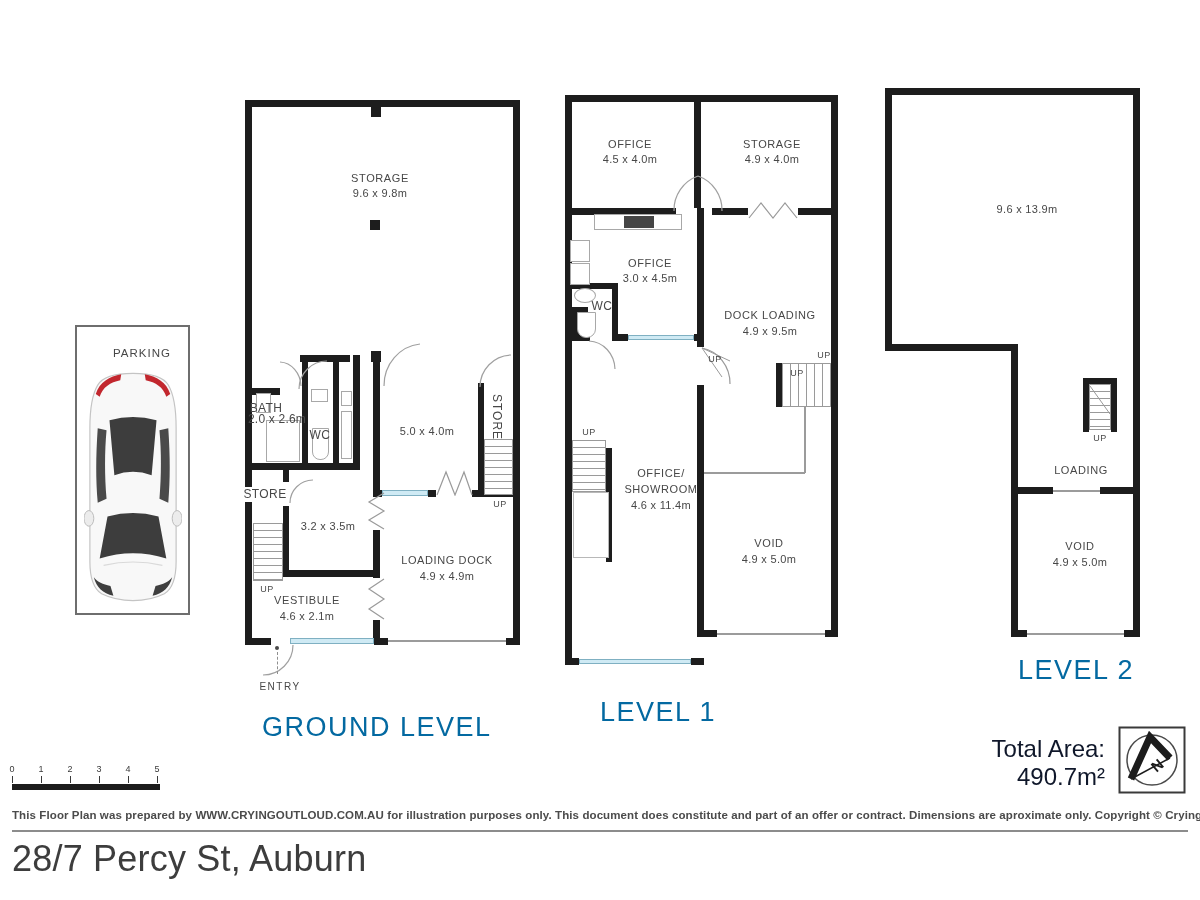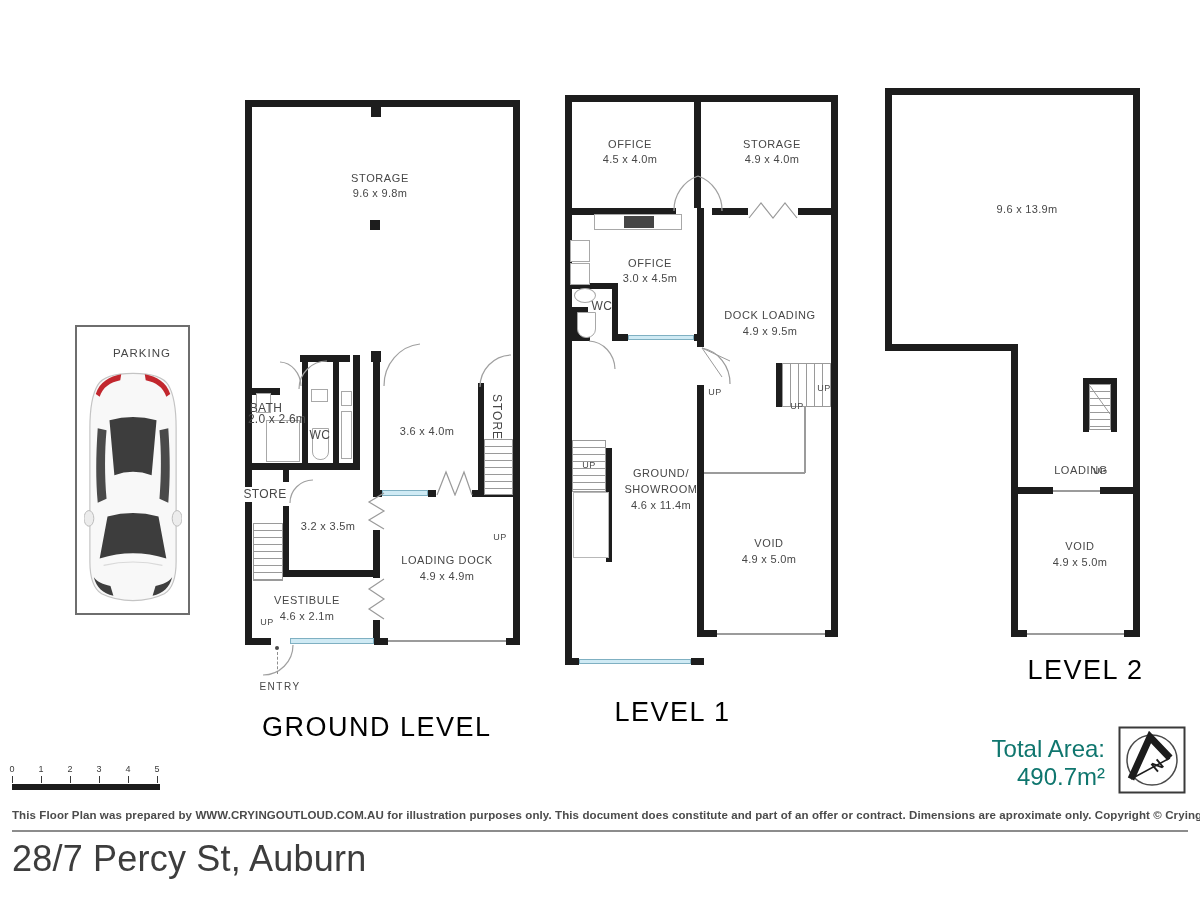--- a/index.html
+++ b/index.html
@@ -10,31 +10,31 @@
   .thin{position:absolute;background:#9b9b9b;}
   .outline{position:absolute;border:1px solid #b8b8b8;box-sizing:border-box;background:#fff;}
   .fixture{position:absolute;border:1px solid #a8a8a8;box-sizing:border-box;background:#fff;}
   .darkfix{position:absolute;background:#454545;}
   .stairs-h{position:absolute;background:repeating-linear-gradient(to bottom,#fff 0 6px,#9a9a9a 6px 7px);border:1px solid #9a9a9a;box-sizing:border-box;}
   .stairs-v{position:absolute;background:repeating-linear-gradient(to right,#fff 0 7px,#9a9a9a 7px 8px);border:1px solid #9a9a9a;box-sizing:border-box;}
   .lbl{position:absolute;color:#474747;font-size:11px;letter-spacing:.6px;text-align:center;white-space:nowrap;line-height:1.25;}
   .dims{letter-spacing:.3px;}
   .small{font-size:12px;letter-spacing:.4px;}
   .tiny{font-size:12px;letter-spacing:.2px;}
-  .up{font-size:9px;letter-spacing:.5px;color:#4a4a4a;margin-top:33px;}
+  .up{font-size:9px;letter-spacing:.5px;color:#4a4a4a;}
   .vert{writing-mode:vertical-rl;text-orientation:mixed;letter-spacing:1px;}
-  .title{position:absolute;color:#000000;font-size:27px;letter-spacing:1.5px;text-align:center;white-space:nowrap;}
+  .title{position:absolute;color:#0369a1;font-size:27px;letter-spacing:1.5px;white-space:nowrap;}
   .arc{position:absolute;}
   .dotted{position:absolute;border-left:1px dashed #8f8f8f;}
   .dot{position:absolute;background:#4a4a4a;border-radius:50%;}
   .parking-box{position:absolute;border:2px solid #6e6e6e;box-sizing:border-box;background:#fff;}
   #disclaimer{position:absolute;left:12px;top:809px;width:1176px;font-size:11.5px;font-weight:bold;color:#4b4b4b;letter-spacing:.1px;white-space:nowrap;}
   #divider{position:absolute;left:12px;top:830px;width:1176px;height:2px;background:#8c8c8c;}
   #address{position:absolute;left:12px;top:838px;font-size:36px;color:#3d3d3d;letter-spacing:.2px;}
-  #total-area{position:absolute;left:905px;top:735px;width:200px;text-align:right;font-size:24px;color:#0f766e;}
+  #total-area{position:absolute;left:905px;top:735px;width:200px;text-align:right;font-size:24px;color:#0f172a;}
   .scale-num{position:absolute;font-size:9px;color:#3a3a3a;width:10px;text-align:center;}
   .scale-tick{position:absolute;width:1px;height:7px;background:#3a3a3a;}
   #scale-bar{position:absolute;left:12px;top:784px;width:148px;height:6px;background:#1d1d1d;}
 </style>
 </head>
 <body>
 
 <div id="canvas">
 
   <div class="parking-box" style="left:75px;top:325px;width:115px;height:290px"></div>
@@ -122,21 +122,21 @@
         <path d="M31,1 A30,30 0 0 1 1,31" fill="none" stroke="#a0a0a0" stroke-width="1.2"></path>
       </svg>
     <i class="dot" style="left:275px;top:646px;width:4px;height:4px"></i>
     <i class="dotted" style="left:277px;top:652px;height:22px"></i>
 
     <div class="lbl" style="left:320px;top:172px;width:120px">STORAGE</div>
     <div class="lbl dims" style="left:320px;top:187px;width:120px">9.6 x 9.8m</div>
     <div class="lbl small" style="left:238px;top:401px;width:56px">BATH</div>
     <div class="lbl tiny" style="left:244px;top:412px;width:66px">2.0 x 2.6m</div>
     <div class="lbl small" style="left:305px;top:428px;width:30px">WC</div>
-    <div class="lbl dims" style="left:387px;top:425px;width:80px">3.6 x 4.0m</div>
+    <div class="lbl dims" style="left:387px;top:425px;width:80px">5.0 x 4.0m</div>
     <div class="lbl small vert" style="left:489px;top:392px;height:50px">STORE</div>
     <div class="lbl up" style="left:486px;top:499px;width:28px">UP</div>
     <div class="lbl small" style="left:243px;top:487px;width:44px;background:#fff">STORE</div>
     <div class="lbl up" style="left:252px;top:584px;width:30px">UP</div>
     <div class="lbl dims" style="left:288px;top:520px;width:80px">3.2 x 3.5m</div>
     <div class="lbl" style="left:387px;top:554px;width:120px">LOADING DOCK</div>
     <div class="lbl dims" style="left:387px;top:570px;width:120px">4.9 x 4.9m</div>
     <div class="lbl" style="left:257px;top:594px;width:100px">VESTIBULE</div>
     <div class="lbl dims" style="left:257px;top:610px;width:100px">4.6 x 2.1m</div>
     <div class="lbl" style="left:254px;top:681px;width:52px;font-size:10px;letter-spacing:1.5px">ENTRY</div>
@@ -204,21 +204,21 @@
     <div class="lbl dims" style="left:722px;top:153px;width:100px">4.9 x 4.0m</div>
     <div class="lbl" style="left:600px;top:257px;width:100px">OFFICE</div>
     <div class="lbl dims" style="left:600px;top:272px;width:100px">3.0 x 4.5m</div>
     <div class="lbl small" style="left:588px;top:299px;width:28px">WC</div>
     <div class="lbl" style="left:705px;top:309px;width:130px">DOCK LOADING</div>
     <div class="lbl dims" style="left:705px;top:325px;width:130px">4.9 x 9.5m</div>
     <div class="lbl up" style="left:702px;top:354px;width:26px">UP</div>
     <div class="lbl up" style="left:785px;top:368px;width:24px">UP</div>
     <div class="lbl up" style="left:812px;top:350px;width:24px">UP</div>
     <div class="lbl up" style="left:576px;top:427px;width:26px">UP</div>
-    <div class="lbl" style="left:611px;top:467px;width:100px">GROUND/</div>
+    <div class="lbl" style="left:611px;top:467px;width:100px">OFFICE/</div>
     <div class="lbl" style="left:611px;top:483px;width:100px">SHOWROOM</div>
     <div class="lbl dims" style="left:611px;top:499px;width:100px">4.6 x 11.4m</div>
     <div class="lbl" style="left:719px;top:537px;width:100px">VOID</div>
     <div class="lbl dims" style="left:719px;top:553px;width:100px">4.9 x 5.0m</div>
     <div class="title" style="left:600px;top:697px;width:145px">LEVEL 1</div>
   </div>
 
   <div>
     <i class="wall" style="left:885px;top:88px;width:255px;height:7px"></i>
     <i class="wall" style="left:885px;top:88px;width:7px;height:263px"></i>

